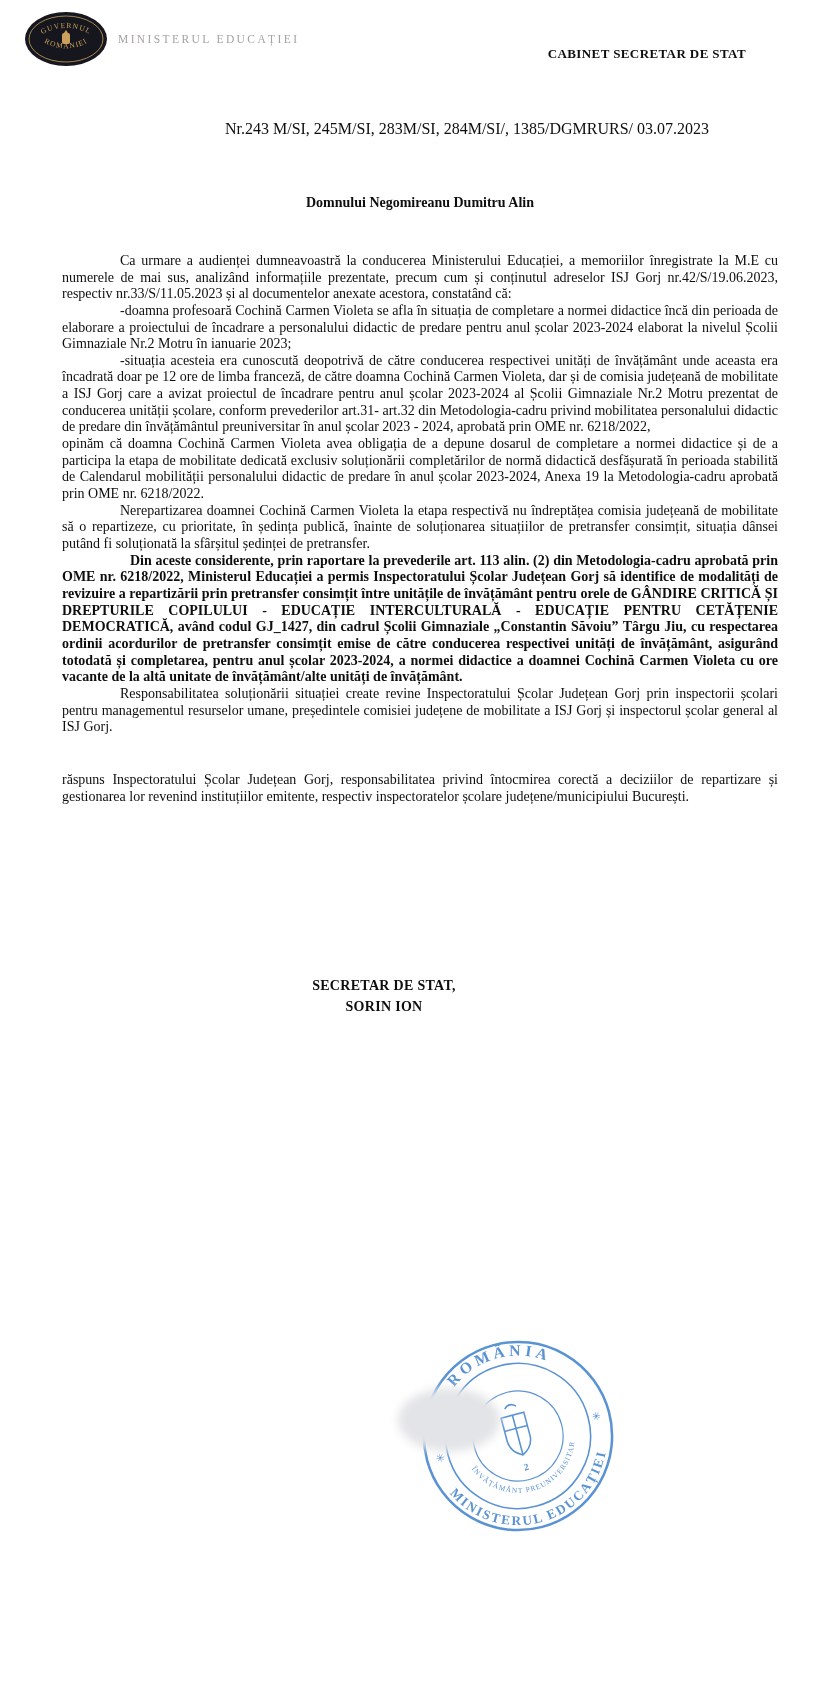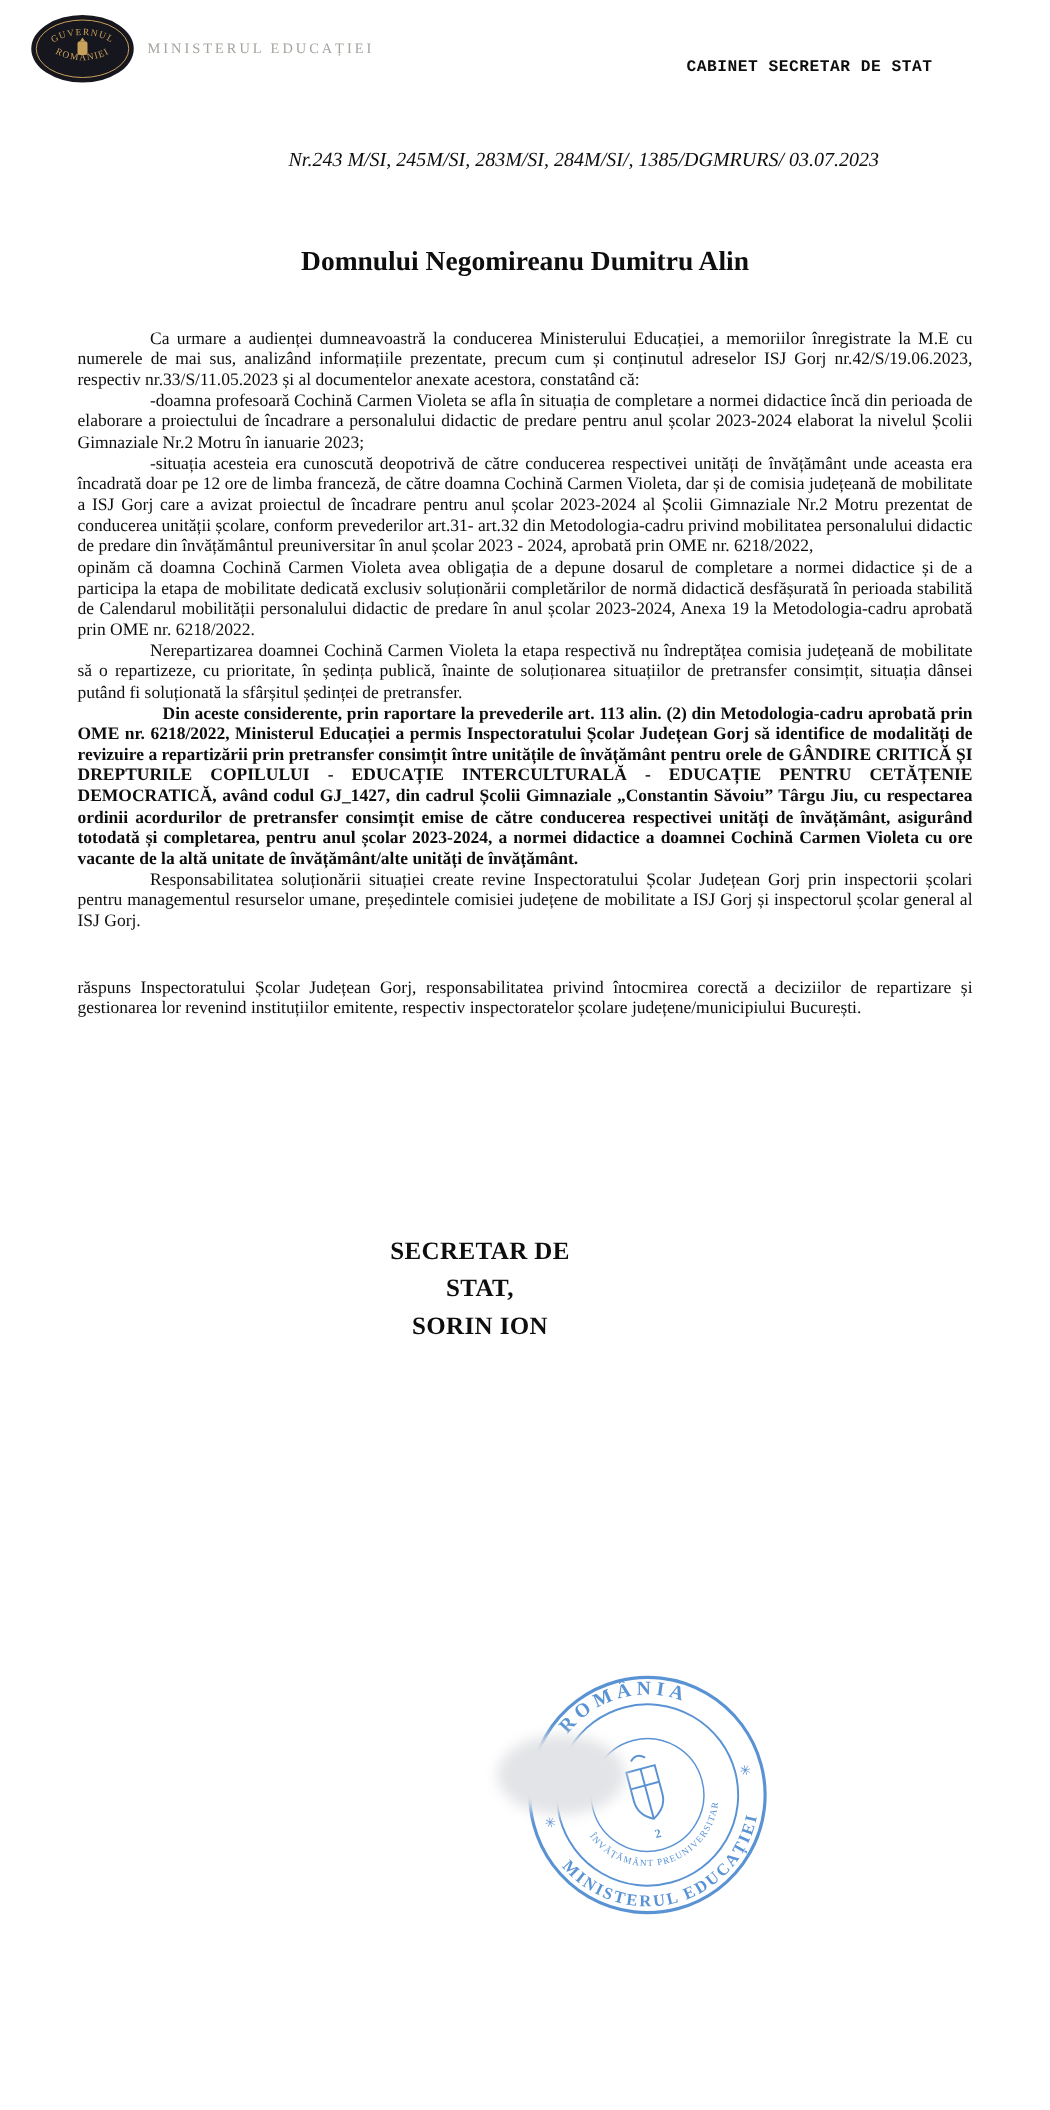--- a/index.html
+++ b/index.html
@@ -13,46 +13,46 @@
     overflow: hidden;
   }
   
   .hdr-logo { position: absolute; left: 24px; top: 10px; }
   .hdr-ministry {
     position: absolute; left: 118px; top: 33px;
     font-size: 11.5px; letter-spacing: 2.4px; color: #a6a39e;
   }
   .hdr-cabinet {
     position: absolute; right: 94px; top: 46px;
-    font-size: 13px; font-weight: bold; letter-spacing: 0.4px; font-family: Liberation Mono, monospace;
+    font-size: 13px; font-weight: bold; letter-spacing: 0.4px;
   }
   
   .ref {
     padding-top: 120px; padding-left: 94px;
-    text-align: center; font-size: 16px; font-style: italic;
+    text-align: center; font-size: 16px;
   }
   .addr {
     margin-top: 56px; text-align: center;
-    font-weight: bold; font-size: 22px; line-height: 1.35;
+    font-weight: bold; font-size: 14px; line-height: 1.35;
   }
   
   .bodytext {
     margin: 40px 62px 0 62px;
     font-size: 14px; line-height: 1.19; text-align: justify;
   }
   .bodytext p { margin: 0; }
   p.ind  { text-indent: 58px; }
   p.ind2 { text-indent: 68px; font-weight: bold; }
   p.cont { margin-top: 36px; }
   
   .sig {
     position: relative; z-index: 3;
     margin: 170px 0 0 286px; width: 196px;
     text-align: center; font-weight: bold;
-    font-size: 20px; line-height: 1.5; letter-spacing: 0.3px;
+    font-size: 14px; line-height: 1.5; letter-spacing: 0.3px;
   }
   
   .stamp {
     position: absolute; left: 420px; top: 1338px;
     width: 196px; height: 196px; z-index: 1; opacity: 0.92;
   }
   .stamp svg { transform: rotate(-15deg); }
   .blur-blob {
     position: absolute; left: 398px; top: 1388px;
     width: 102px; height: 64px;

